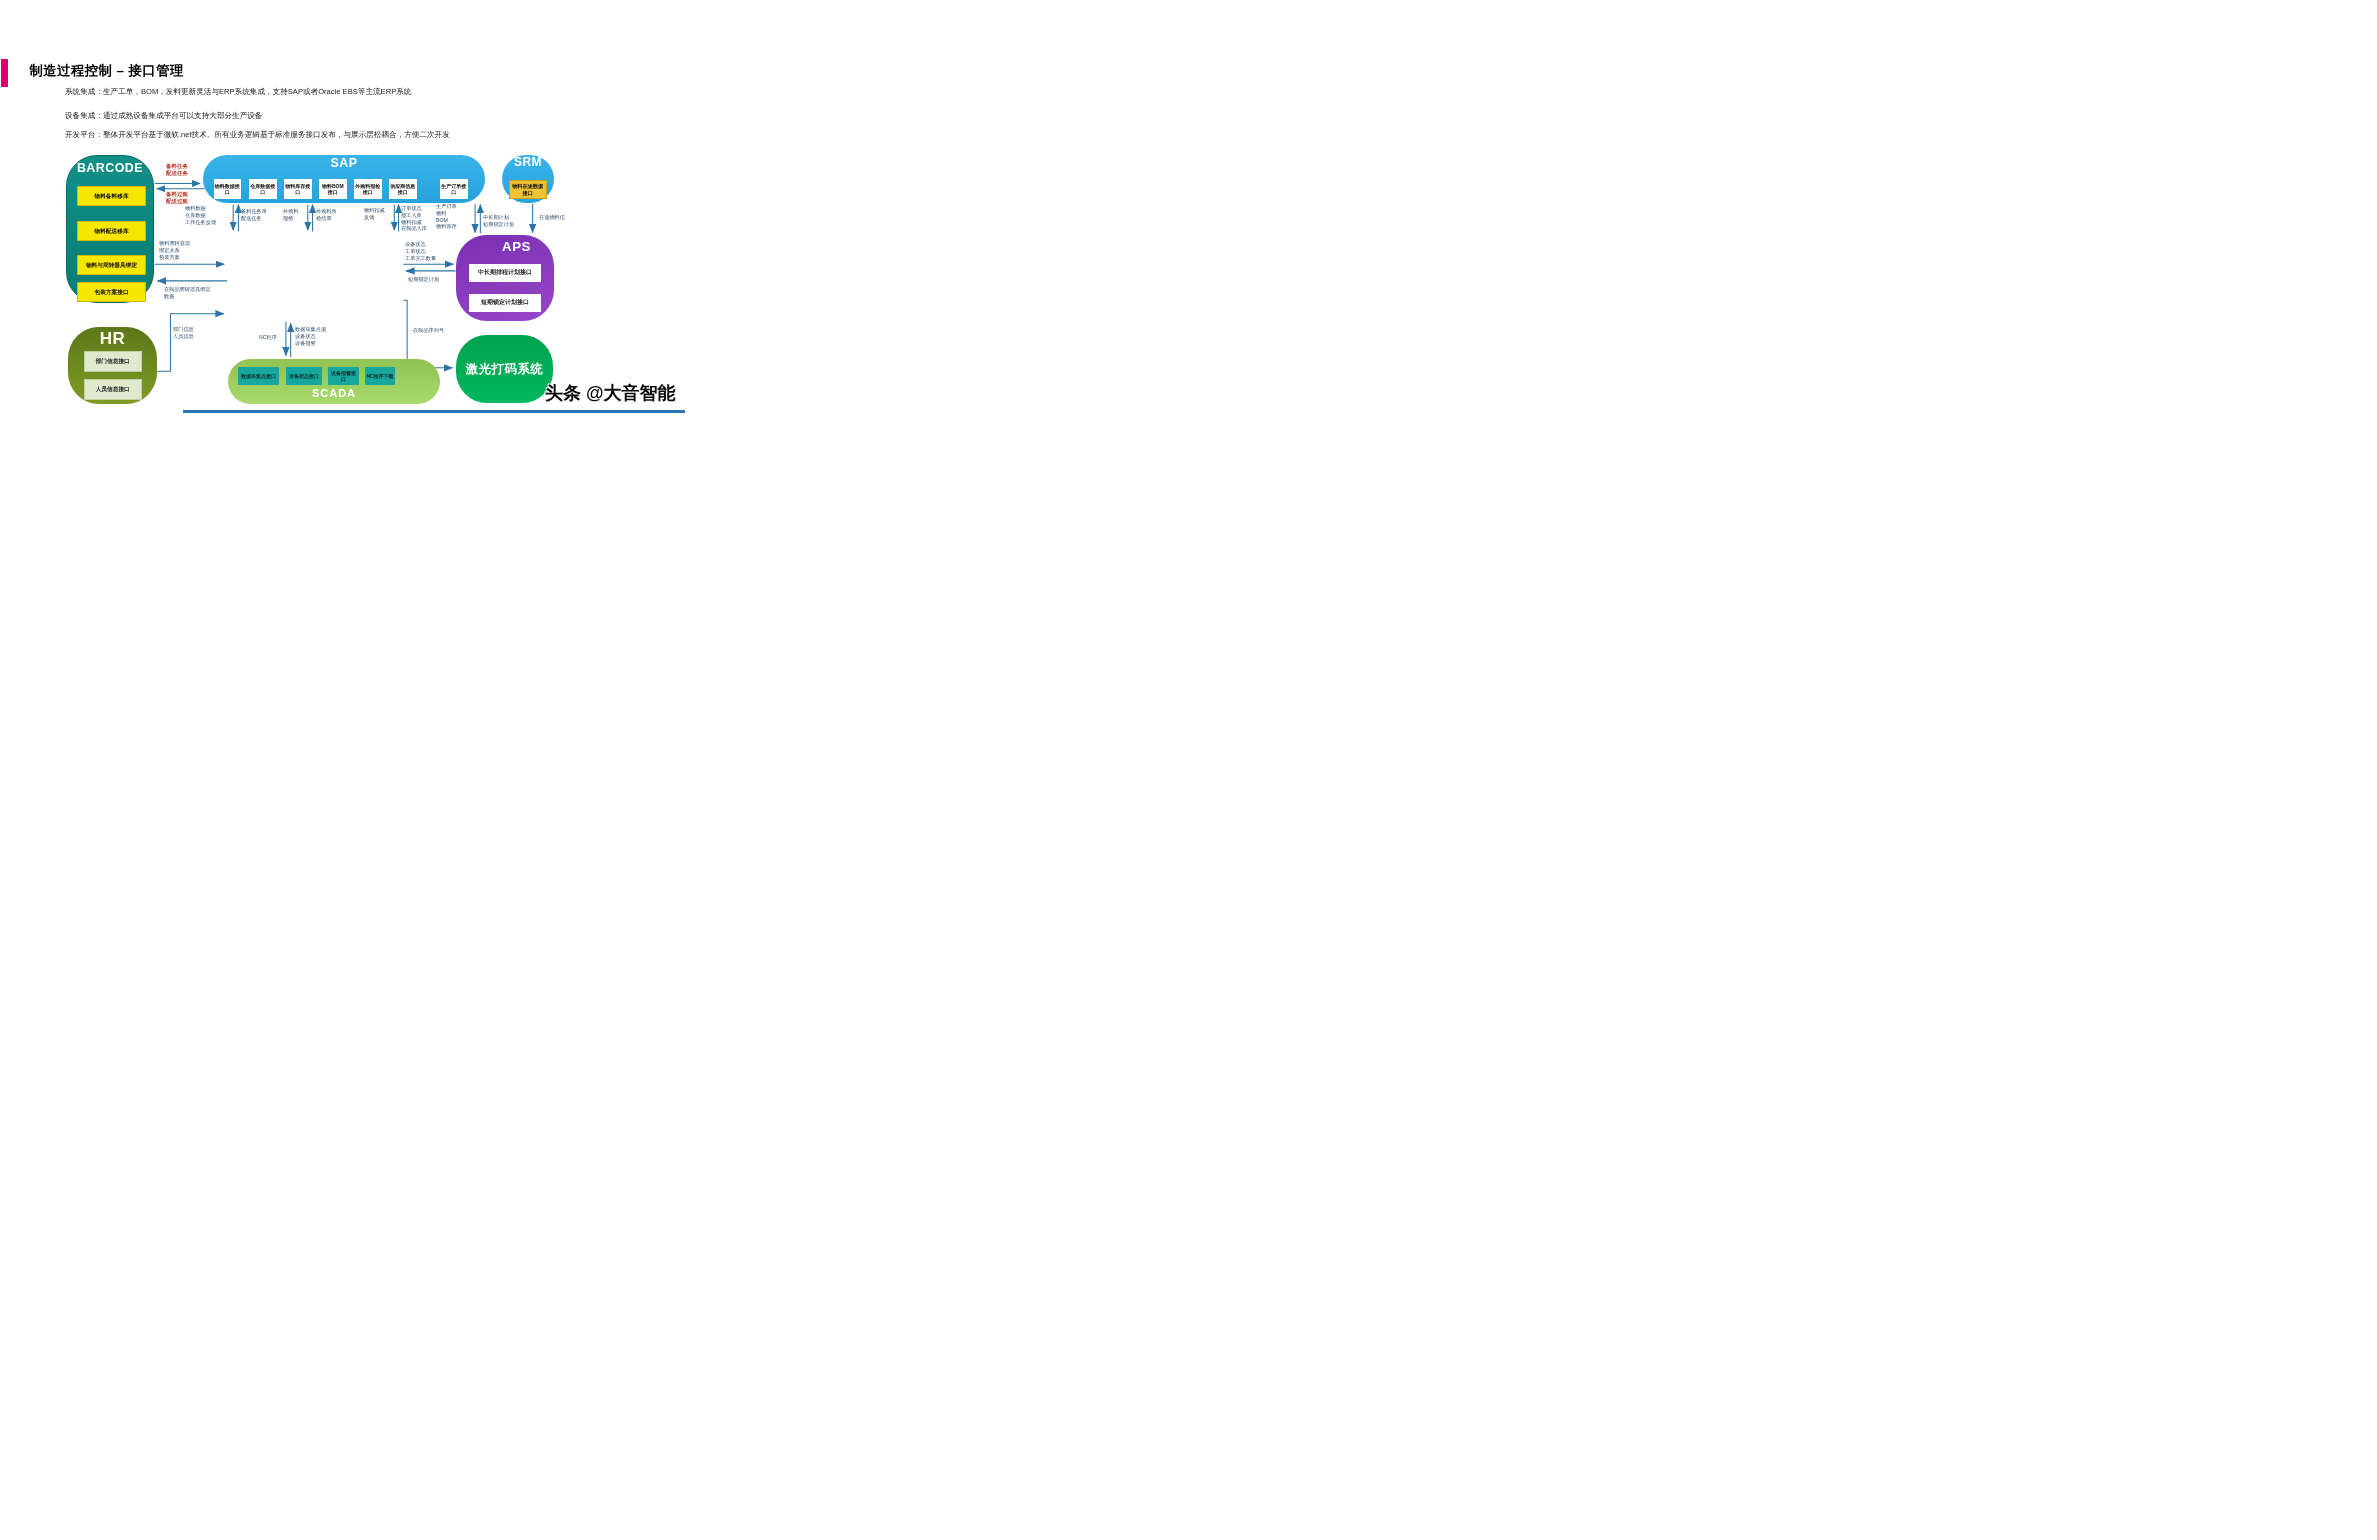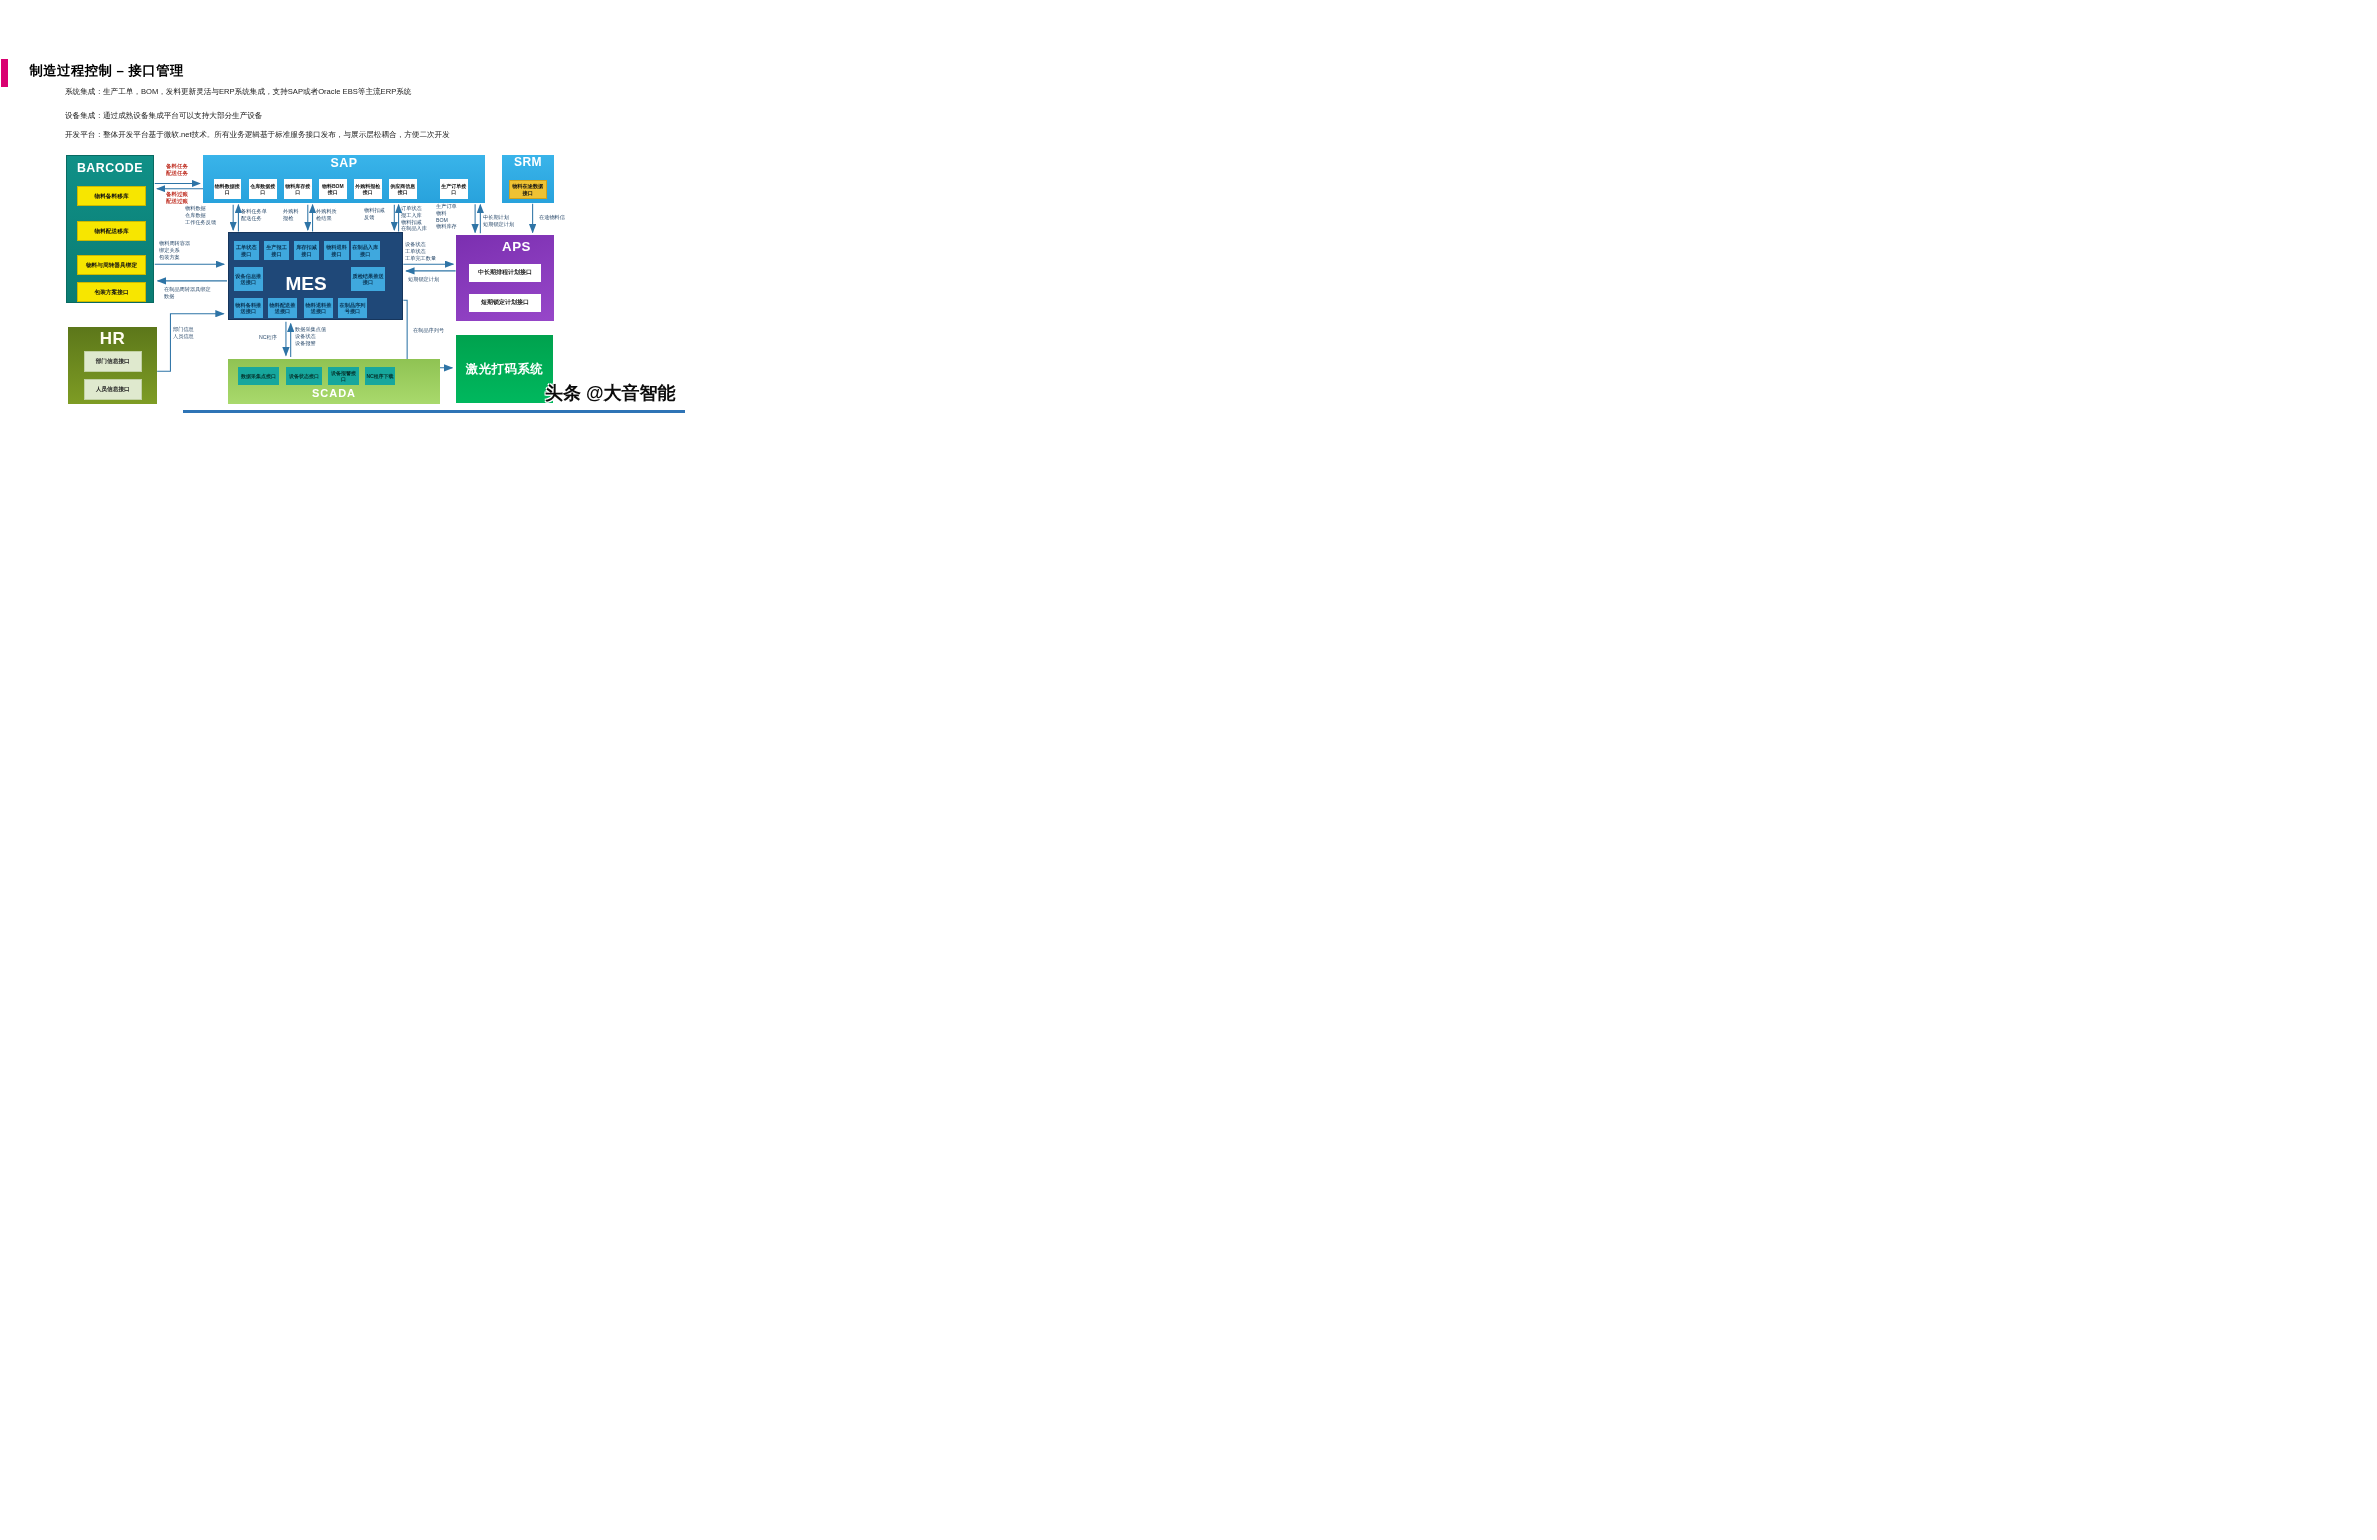--- a/index.html
+++ b/index.html
@@ -4,21 +4,21 @@
 <style>
   html,body{margin:0;padding:0;background:#fff;}
   .stage{position:relative;width:685px;height:385px;background:#ffffff;overflow:hidden;
          font-family:"Liberation Sans",sans-serif;margin-top:28px;}
   
   .accent-bar{position:absolute;left:1.4px;top:31px;width:7.1px;height:27.6px;background:#D90070;}
   .page-title{position:absolute;left:29.5px;top:34px;font-size:13.3px;font-weight:bold;color:#000;letter-spacing:0.5px;}
   .bullet{position:absolute;left:65px;font-size:7.6px;color:#1a1a1a;white-space:nowrap;}
   .b1{top:59px;} .b2{top:83px;} .b3{top:102px;}
   
-  .sys{position:absolute;box-sizing:border-box;}
+  .sys{position:absolute;box-sizing:border-box;border-radius:31px;}
   .sys-title{font-weight:bold;color:#fff;text-align:center;letter-spacing:0.5px;}
   .subbox{position:absolute;box-sizing:border-box;display:flex;align-items:center;justify-content:center;
           text-align:center;line-height:1.2;word-break:break-all;padding:1px;}
   
   .barcode{left:66px;top:127px;width:88px;height:148px;background:linear-gradient(180deg,#109087,#0A7C73);border:0.5px solid #086a62;}
   .barcode .sys-title{margin-top:4.8px;font-size:12.4px;}
   .ybox{left:10px;width:69px;height:20px;background:#F7E600;border:0.5px solid #cdb900;font-size:5.7px;font-weight:bold;color:#111;}
   
   .sap{left:203px;top:127px;width:282px;height:48px;background:linear-gradient(180deg,#39B4EA,#28A2DC);}
   .sap .sys-title{margin-top:1px;font-size:12.4px;}
@@ -117,34 +117,20 @@
     <div class="wbox" style="left:151px;">外购料报检接口</div>
     <div class="wbox" style="left:186px;">供应商信息接口</div>
     <div class="wbox" style="left:237px;">生产订单接口</div>
   </div>
 
   <div class="sys srm">
     <div class="sys-title">SRM</div>
     <div class="subbox srmbox">物料在途数据接口</div>
   </div>
 
-  <div class="sys mes">
-    <div class="mes-title">MES</div>
-    <div class="subbox mbox" style="left:4.8px;top:8px;width:25px;height:19px;">工单状态接口</div>
-    <div class="subbox mbox" style="left:35px;top:8px;width:25px;height:19px;">生产报工接口</div>
-    <div class="subbox mbox" style="left:65px;top:8px;width:25px;height:19px;">库存扣减接口</div>
-    <div class="subbox mbox" style="left:95px;top:8px;width:25px;height:19px;">物料退料接口</div>
-    <div class="subbox mbox" style="left:122px;top:8px;width:28.5px;height:19px;">在制品入库接口</div>
-    <div class="subbox mbox" style="left:4.8px;top:34px;width:29px;height:24px;">设备信息推送接口</div>
-    <div class="subbox mbox" style="left:122px;top:34px;width:34px;height:24px;">质检结果推送接口</div>
-    <div class="subbox mbox" style="left:4.8px;top:65px;width:29px;height:19.5px;">物料备料推送接口</div>
-    <div class="subbox mbox" style="left:39px;top:65px;width:29px;height:19.5px;">物料配送推送接口</div>
-    <div class="subbox mbox" style="left:75px;top:65px;width:29px;height:19.5px;">物料退料推送接口</div>
-    <div class="subbox mbox" style="left:109px;top:65px;width:29px;height:19.5px;">在制品序列号接口</div>
-  </div>
 
   <div class="sys aps">
     <div class="sys-title">APS</div>
     <div class="subbox abox" style="top:28.5px;">中长期排程计划接口</div>
     <div class="subbox abox" style="top:59px;">短期锁定计划接口</div>
   </div>
 
   <div class="sys hr">
     <div class="sys-title">HR</div>
     <div class="subbox hbox" style="top:24px;">部门信息接口</div>

